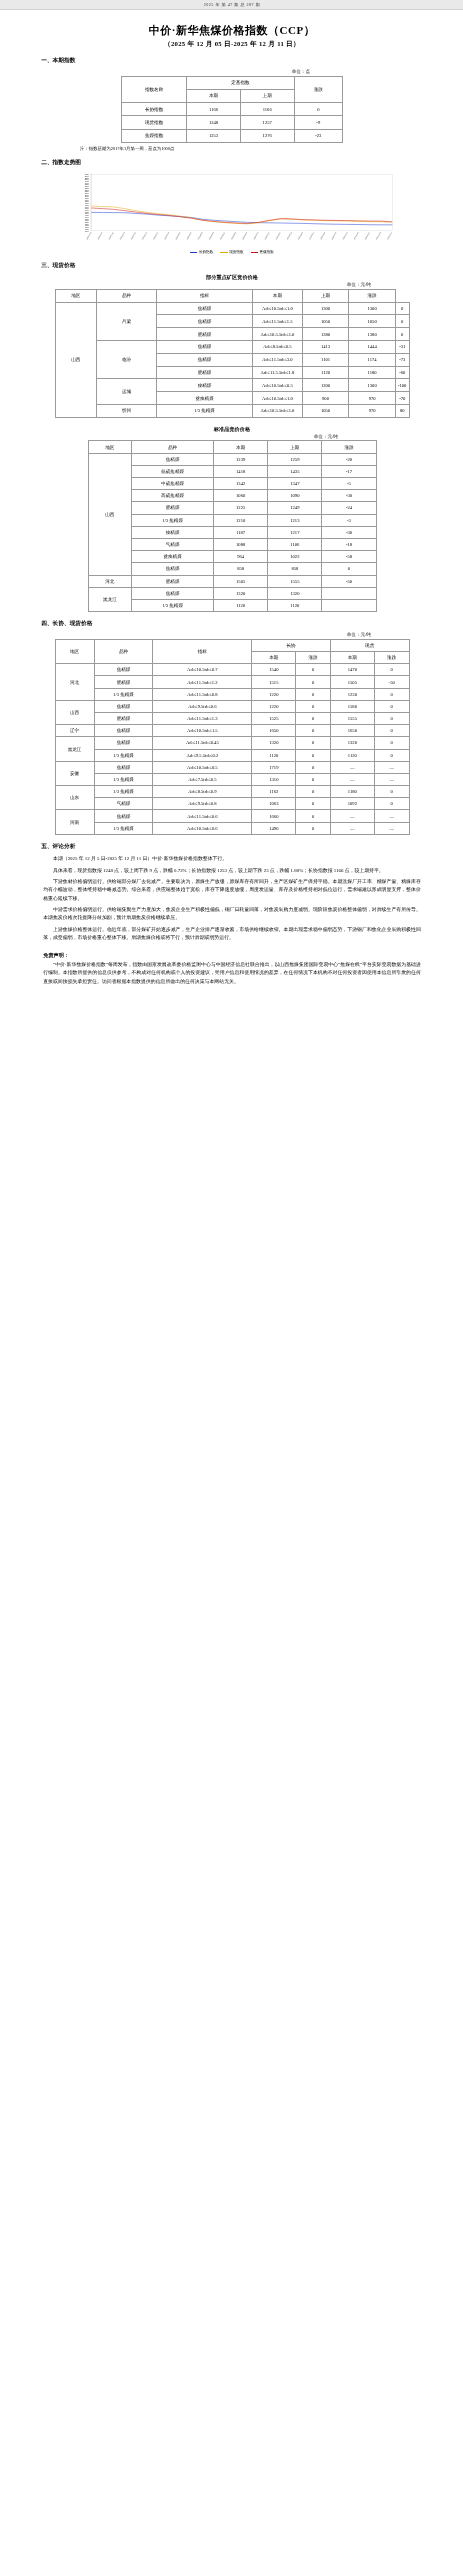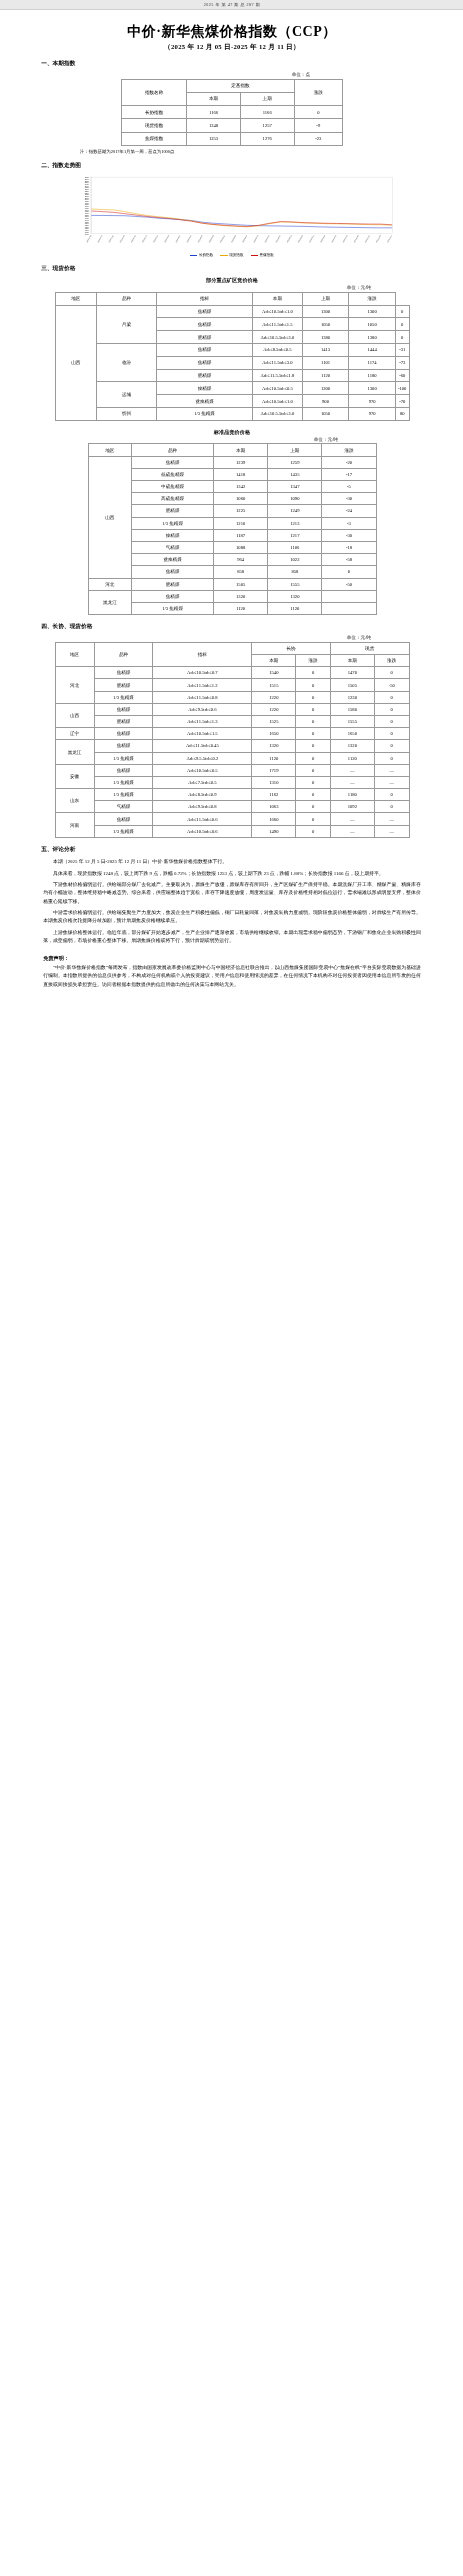--- a/index.html
+++ b/index.html
@@ -22,21 +22,21 @@
     color:#333;
     letter-spacing:0.5px;
   }
   .doc{
     width:392px;
     margin:0 auto;
     padding:7.2px 0 15.5px 0;
   }
   h1.title{
     text-align:center;
-    font-size:14px;
+    font-size:11px;
     font-weight:bold;
     margin:5.2px 0 2.1px 0;
     letter-spacing:0.5px;
   }
   .subtitle{
     text-align:center;
     font-size:6.7px;
     font-weight:bold;
     margin:0 0 8.2px 0;
     letter-spacing:0.3px;

